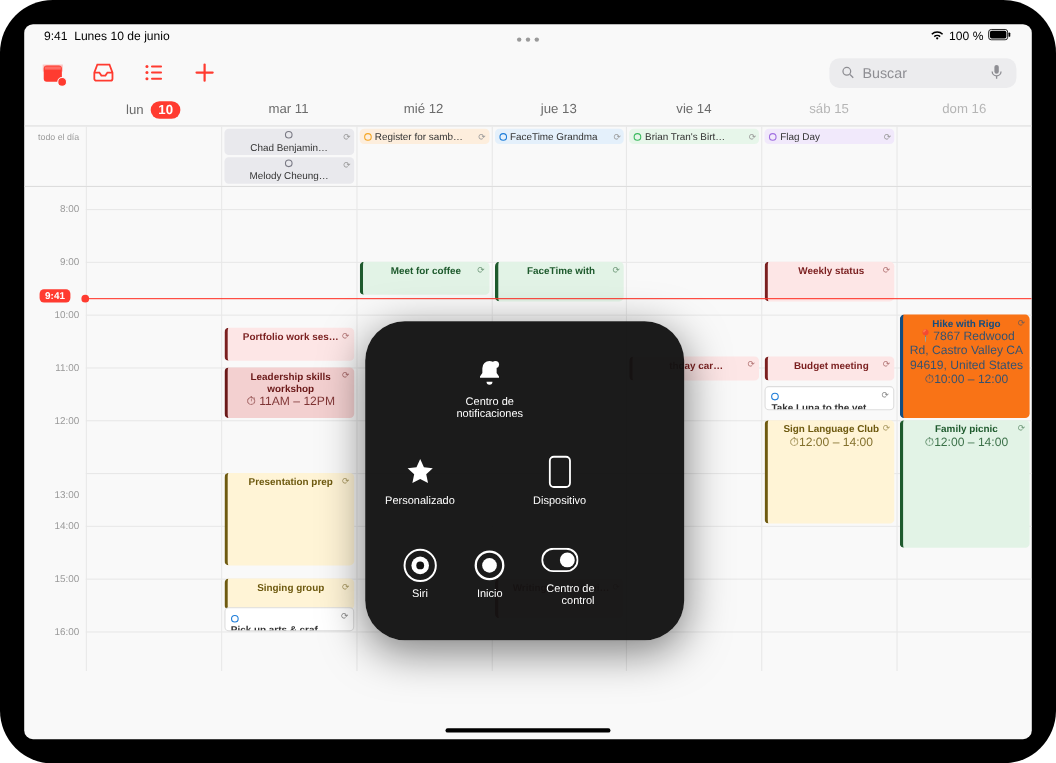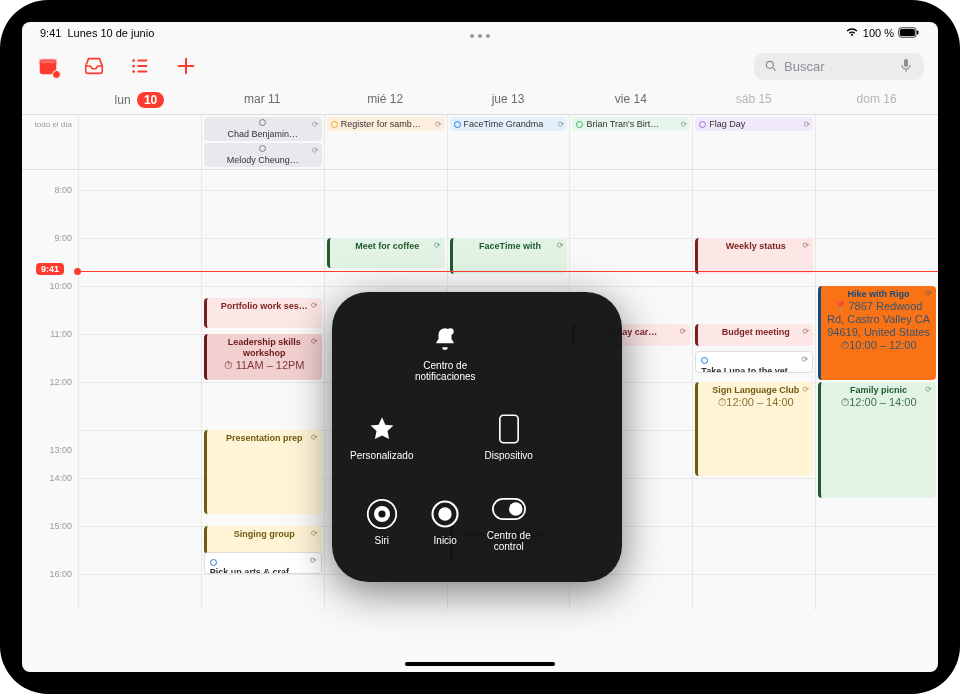--- a/index.html
+++ b/index.html
@@ -107,21 +107,21 @@
     display:grid; grid-template-columns:1fr 1fr 1fr 1fr; grid-template-rows:1fr 1fr 1fr;
     padding:18px; box-shadow:0 10px 40px rgba(0,0,0,.5);
   }
   .at-item{ display:flex; flex-direction:column; align-items:center; justify-content:center; gap:4px; font-size:10px; text-align:center;}
   .at-icon{ width:34px; height:34px; display:flex; align-items:center; justify-content:center;}
   .at-item.pos-top{ grid-column:2; grid-row:1;}
   .at-item.pos-left{ grid-column:1; grid-row:2;}
   .at-item.pos-right{ grid-column:3; grid-row:2;}
   .at-item.pos-bl{ grid-column:1; grid-row:3;}
   .at-item.pos-bottom{ grid-column:2; grid-row:3;}
-  .at-item.pos-br{ grid-column:3; grid-row:3;}
+  .at-item.pos-br{ grid-column:3; grid-row:3;text-align:right;}
   .home-indicator{ position:absolute; bottom:6px; left:50%; transform:translateX(-50%); width:150px; height:4px; background:#000; border-radius:3px;}
 </style>
 </head>
 <body>
 
 <div class="device">
   <div class="screen">
 
     <div class="status-bar">
       <div class="left">

